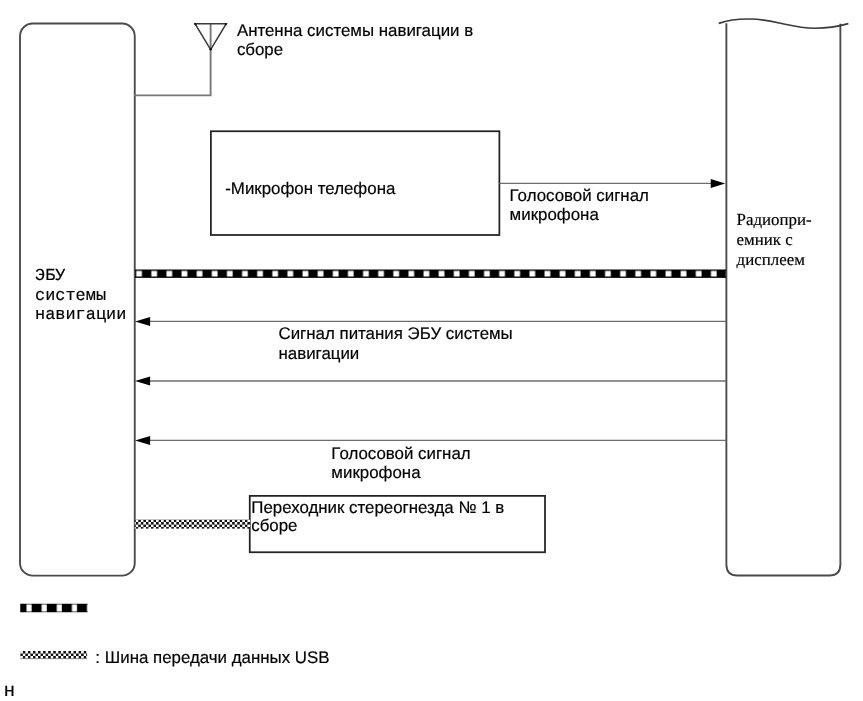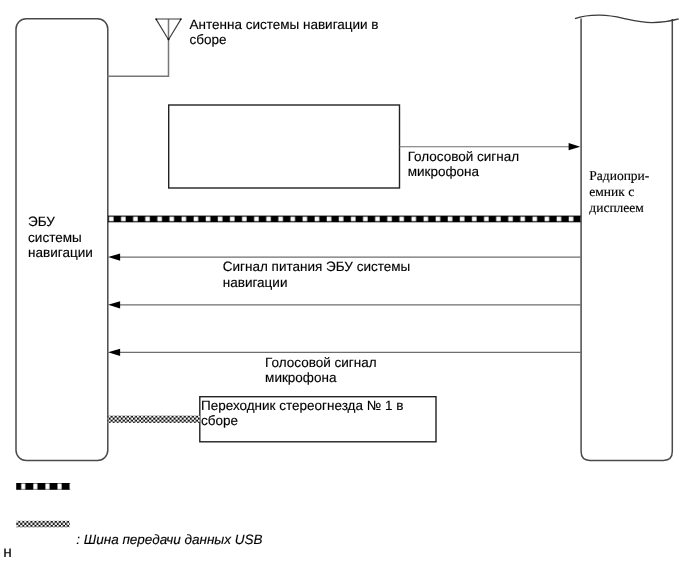--- a/index.html
+++ b/index.html
@@ -72,35 +72,36 @@
 
     <rect x="107.8" y="415.6" width="92.2" height="7.3" fill="url(#usbPat)"></rect>
 
     <rect x="16.2" y="483" width="54.1" height="6.8" fill="url(#lvdsLegendPat)"></rect>
     <rect x="16.2" y="520.8" width="53.5" height="6.5" fill="url(#usbLegendPat)"></rect>
   </svg>
 
   <div class="txt" style="left:189.5px;top:16.6px;">Антенна системы навигации в
 сборе</div>
 
-  <div class="txt" style="left:28.1px;top:213.6px;line-height:15.9px;">ЭБУ
+  <div class="txt" style="left:28.1px;top:213.6px;line-height:15.9px;font-family:Liberation Mono, monospace;">ЭБУ
 системы
 навигации</div>
 
   <div class="txt" style="left:589.3px;top:168.2px;line-height:15.8px;font-family:Liberation Serif, serif;">Радиопри-
 емник с
 дисплеем</div>
 
+  <div class="txt" style="left:180.2px;top:142.7px;">-Микрофон телефона</div>
 
   <div class="txt" style="left:201px;top:397.6px;line-height:15.8px;">Переходник стереогнезда № 1 в
 сборе</div>
 
   <div class="txt" style="left:407.7px;top:148.5px;line-height:15.7px;">Голосовой сигнал
 микрофона</div>
   <div class="txt" style="left:222.8px;top:259.4px;line-height:15.8px;">Сигнал питания ЭБУ системы
 навигации</div>
   <div class="txt" style="left:265.1px;top:354.6px;line-height:15.8px;">Голосовой сигнал
 микрофона</div>
 
-  <div class="txt" style="left:76.3px;top:532px;font-style:italic;">: Шина передачи данных USB</div>
+  <div class="txt" style="left:76.3px;top:518px;">: Шина передачи данных USB</div>
 
   <div class="txt" style="left:3.3px;top:544.9px;font-size:15.5px;line-height:15.5px;">н</div>
 </div>
 
 </body></html>

